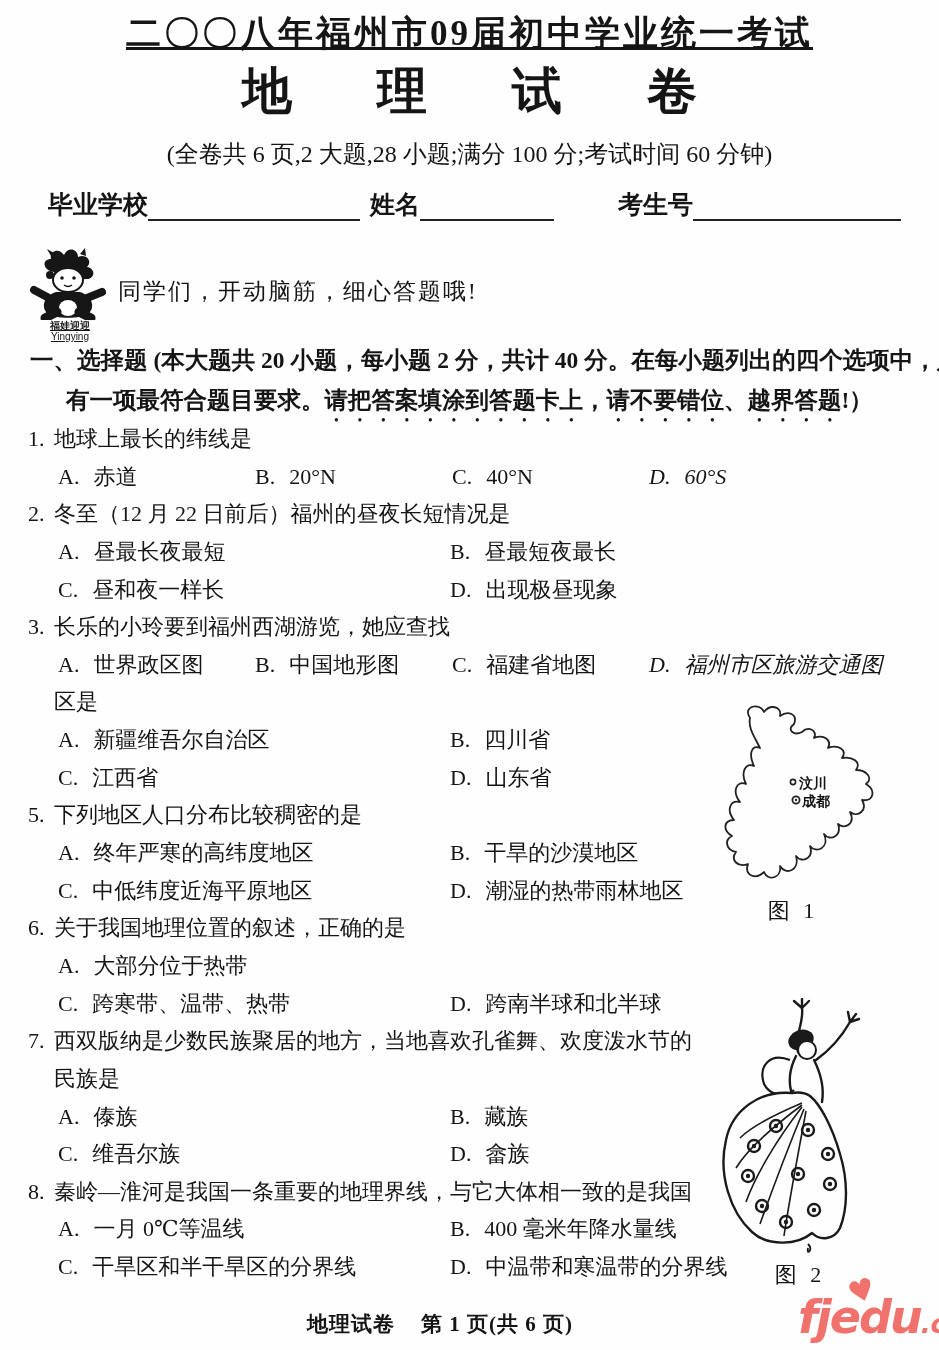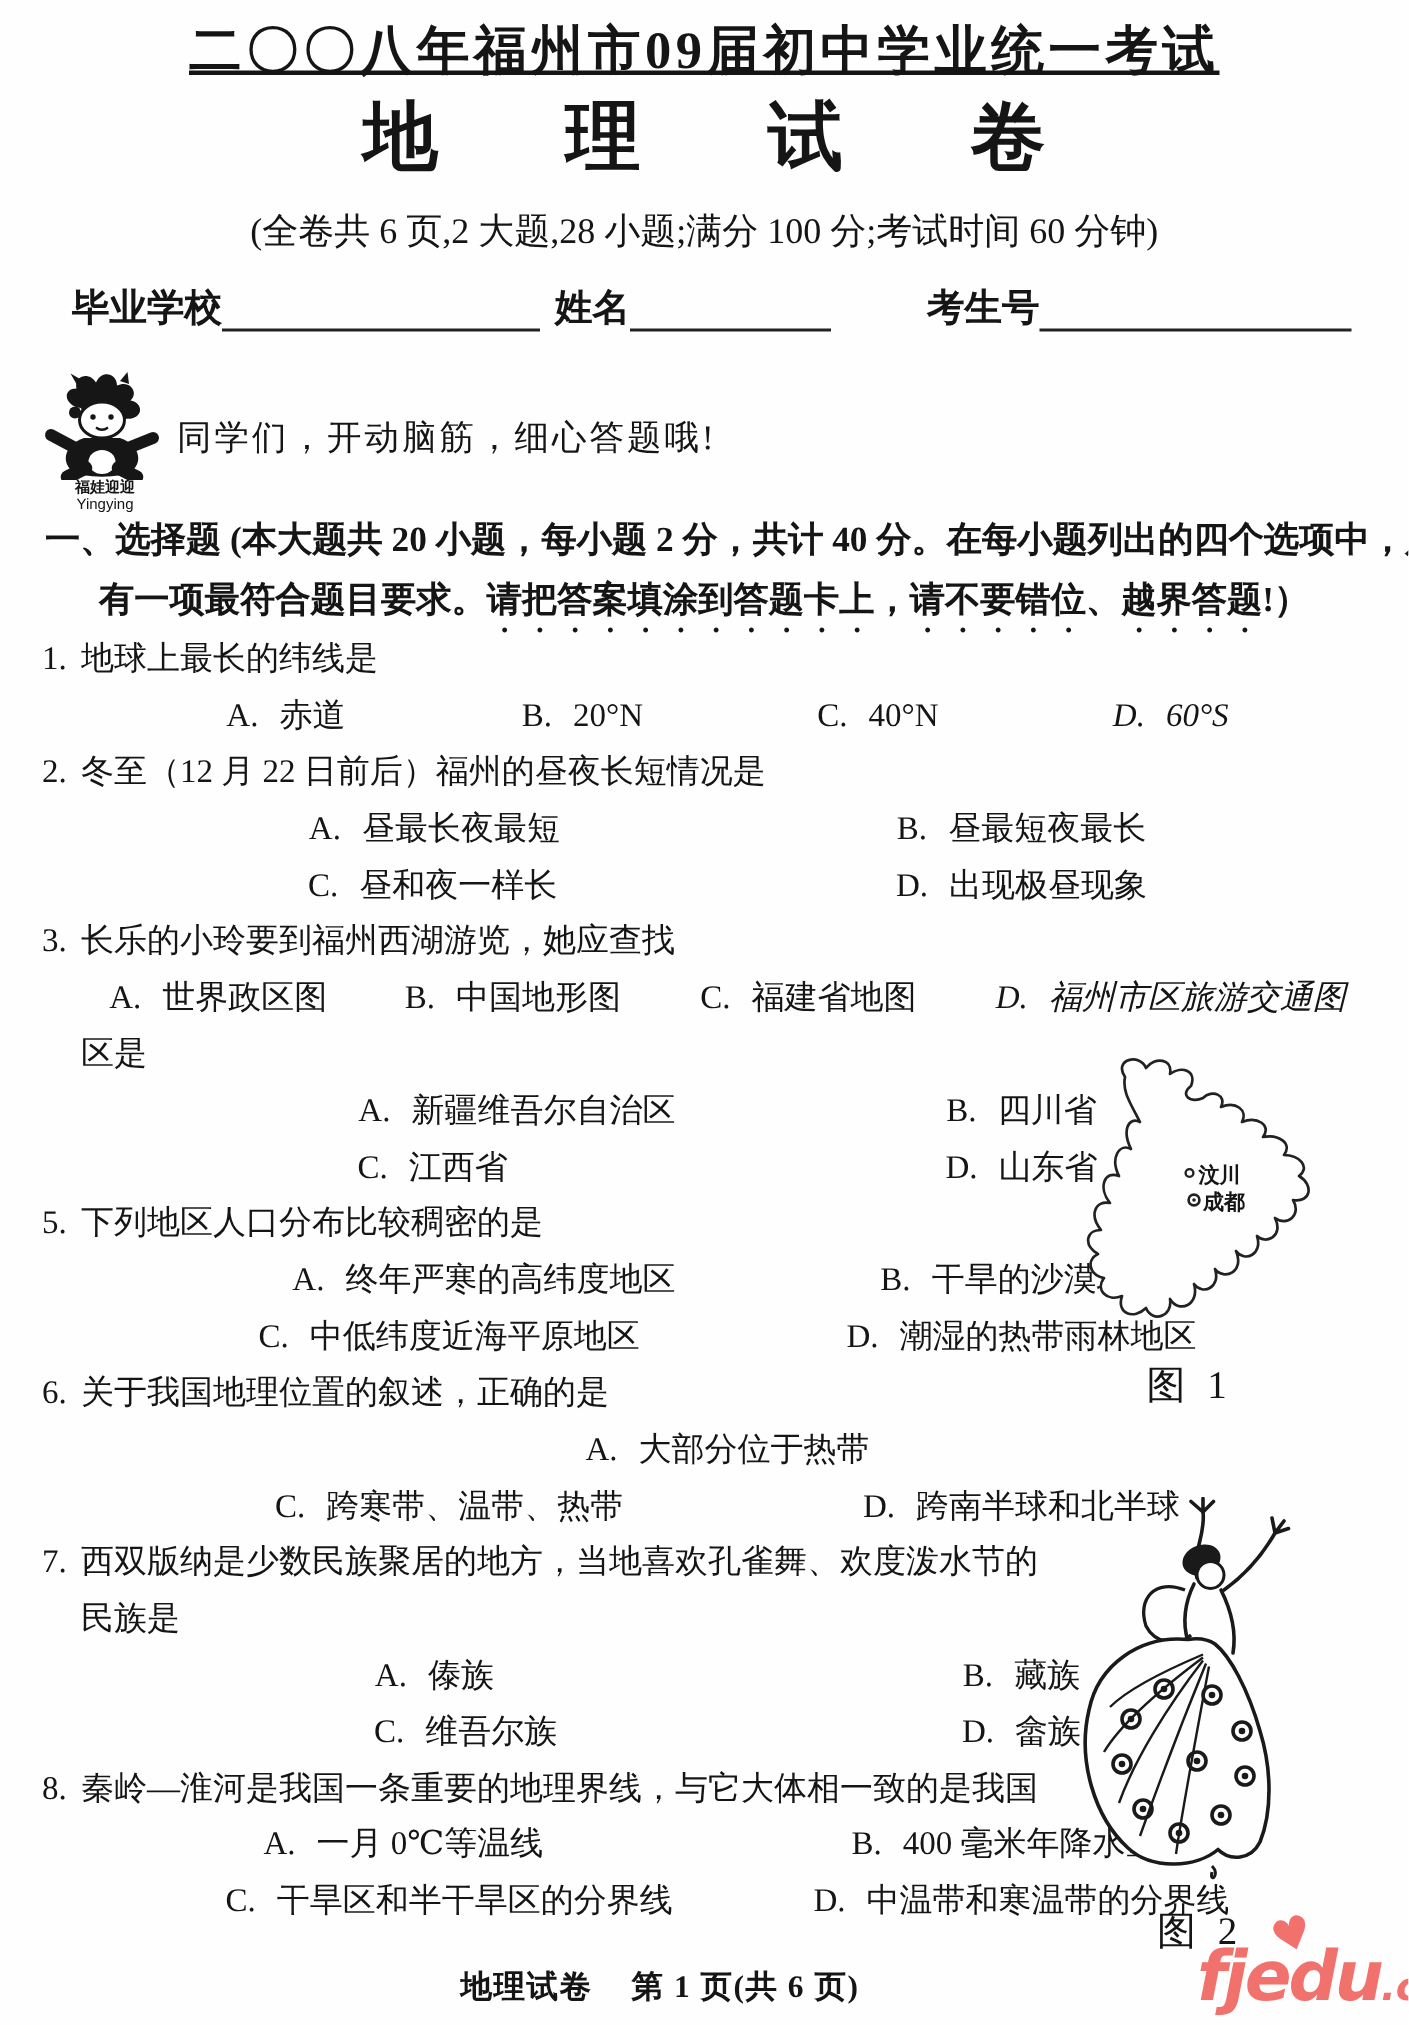--- a/index.html
+++ b/index.html
@@ -30,21 +30,21 @@
     text-align:center; font-size:24px; white-space:nowrap;
   }
   
   .field { position:absolute; top:188px; display:flex; align-items:flex-end; }
   .field .flabel { font-size:25px; font-weight:bold; white-space:nowrap; }
   .field .fline { display:inline-block; border-bottom:2px solid #222; height:28px; }
   .field1 { left:48px; }  .field1 .fline { width:212px; }
   .field2 { left:370px; } .field2 .fline { width:134px; }
   .field3 { left:618px; } .field3 .fline { width:208px; }
   
-  .mascot { position:absolute; left:24px; top:248px; width:92px; text-align:center; }
+  .mascot { position:absolute; left:24px; top:248px; width:92px; text-align:center;text-decoration:underline; }
   .mascot .cap-cn { font-size:10px; font-weight:bold; line-height:11px; font-family:"Liberation Sans","DejaVu Sans",sans-serif; }
   .mascot .cap-en { font-size:10px; line-height:11px; font-family:"Liberation Sans","DejaVu Sans",sans-serif; }
   .speech {
     position:absolute; left:118px; top:276px;
     font-size:23px; letter-spacing:2px; white-space:nowrap;
   }
   
   .section-head {
     position:absolute; left:30px; top:340px; width:884px;
     font-size:23.5px; font-weight:bold; line-height:40px; white-space:nowrap;
@@ -52,31 +52,31 @@
   .section-head .line2 { padding-left:36px; }
   .emph {
     -webkit-text-emphasis:filled dot; text-emphasis:filled dot;
     -webkit-text-emphasis-position:under right; text-emphasis-position:under right;
   }
   
   .questions { position:absolute; left:28px; top:420px; width:884px; font-size:22px; }
   .qrow { height:37.65px; line-height:37.65px; white-space:nowrap; }
   .qnum { display:inline-block; width:26px; }
   .stem2 { padding-left:26px; }
-  .opts { display:flex; padding-left:30px;justify-content:center; }
+  .opts { display:flex; padding-left:30px; }
   .o4 > .cell { width:197px; }
   .o4 > .cell:last-child { width:auto;font-style:italic; }
   .o2 > .cell { width:392px; }
   .o2 > .cell:last-child { width:auto; }
   .olt { margin-right:14px; }
   
   .figure { position:absolute; text-align:center; }
   .fig1 { left:688px; top:696px; width:210px; }
   .fig2 { left:702px; top:998px; width:196px; }
-  .figcap { font-size:26px; margin-top:14px; letter-spacing:4px; }
+  .figcap { font-size:22px; margin-top:4px; letter-spacing:4px; }
   svg { display:block; }
   .maplabel { font-size:14px; font-weight:bold; font-family:"Liberation Serif",serif; fill:#151515; }
   
   .footer {
     position:absolute; left:0; top:1310px; width:880px;
     text-align:center; font-size:21px; font-weight:bold; letter-spacing:1px;
   }
   .footer .fgap { display:inline-block; width:26px; }
   
   .brand {

